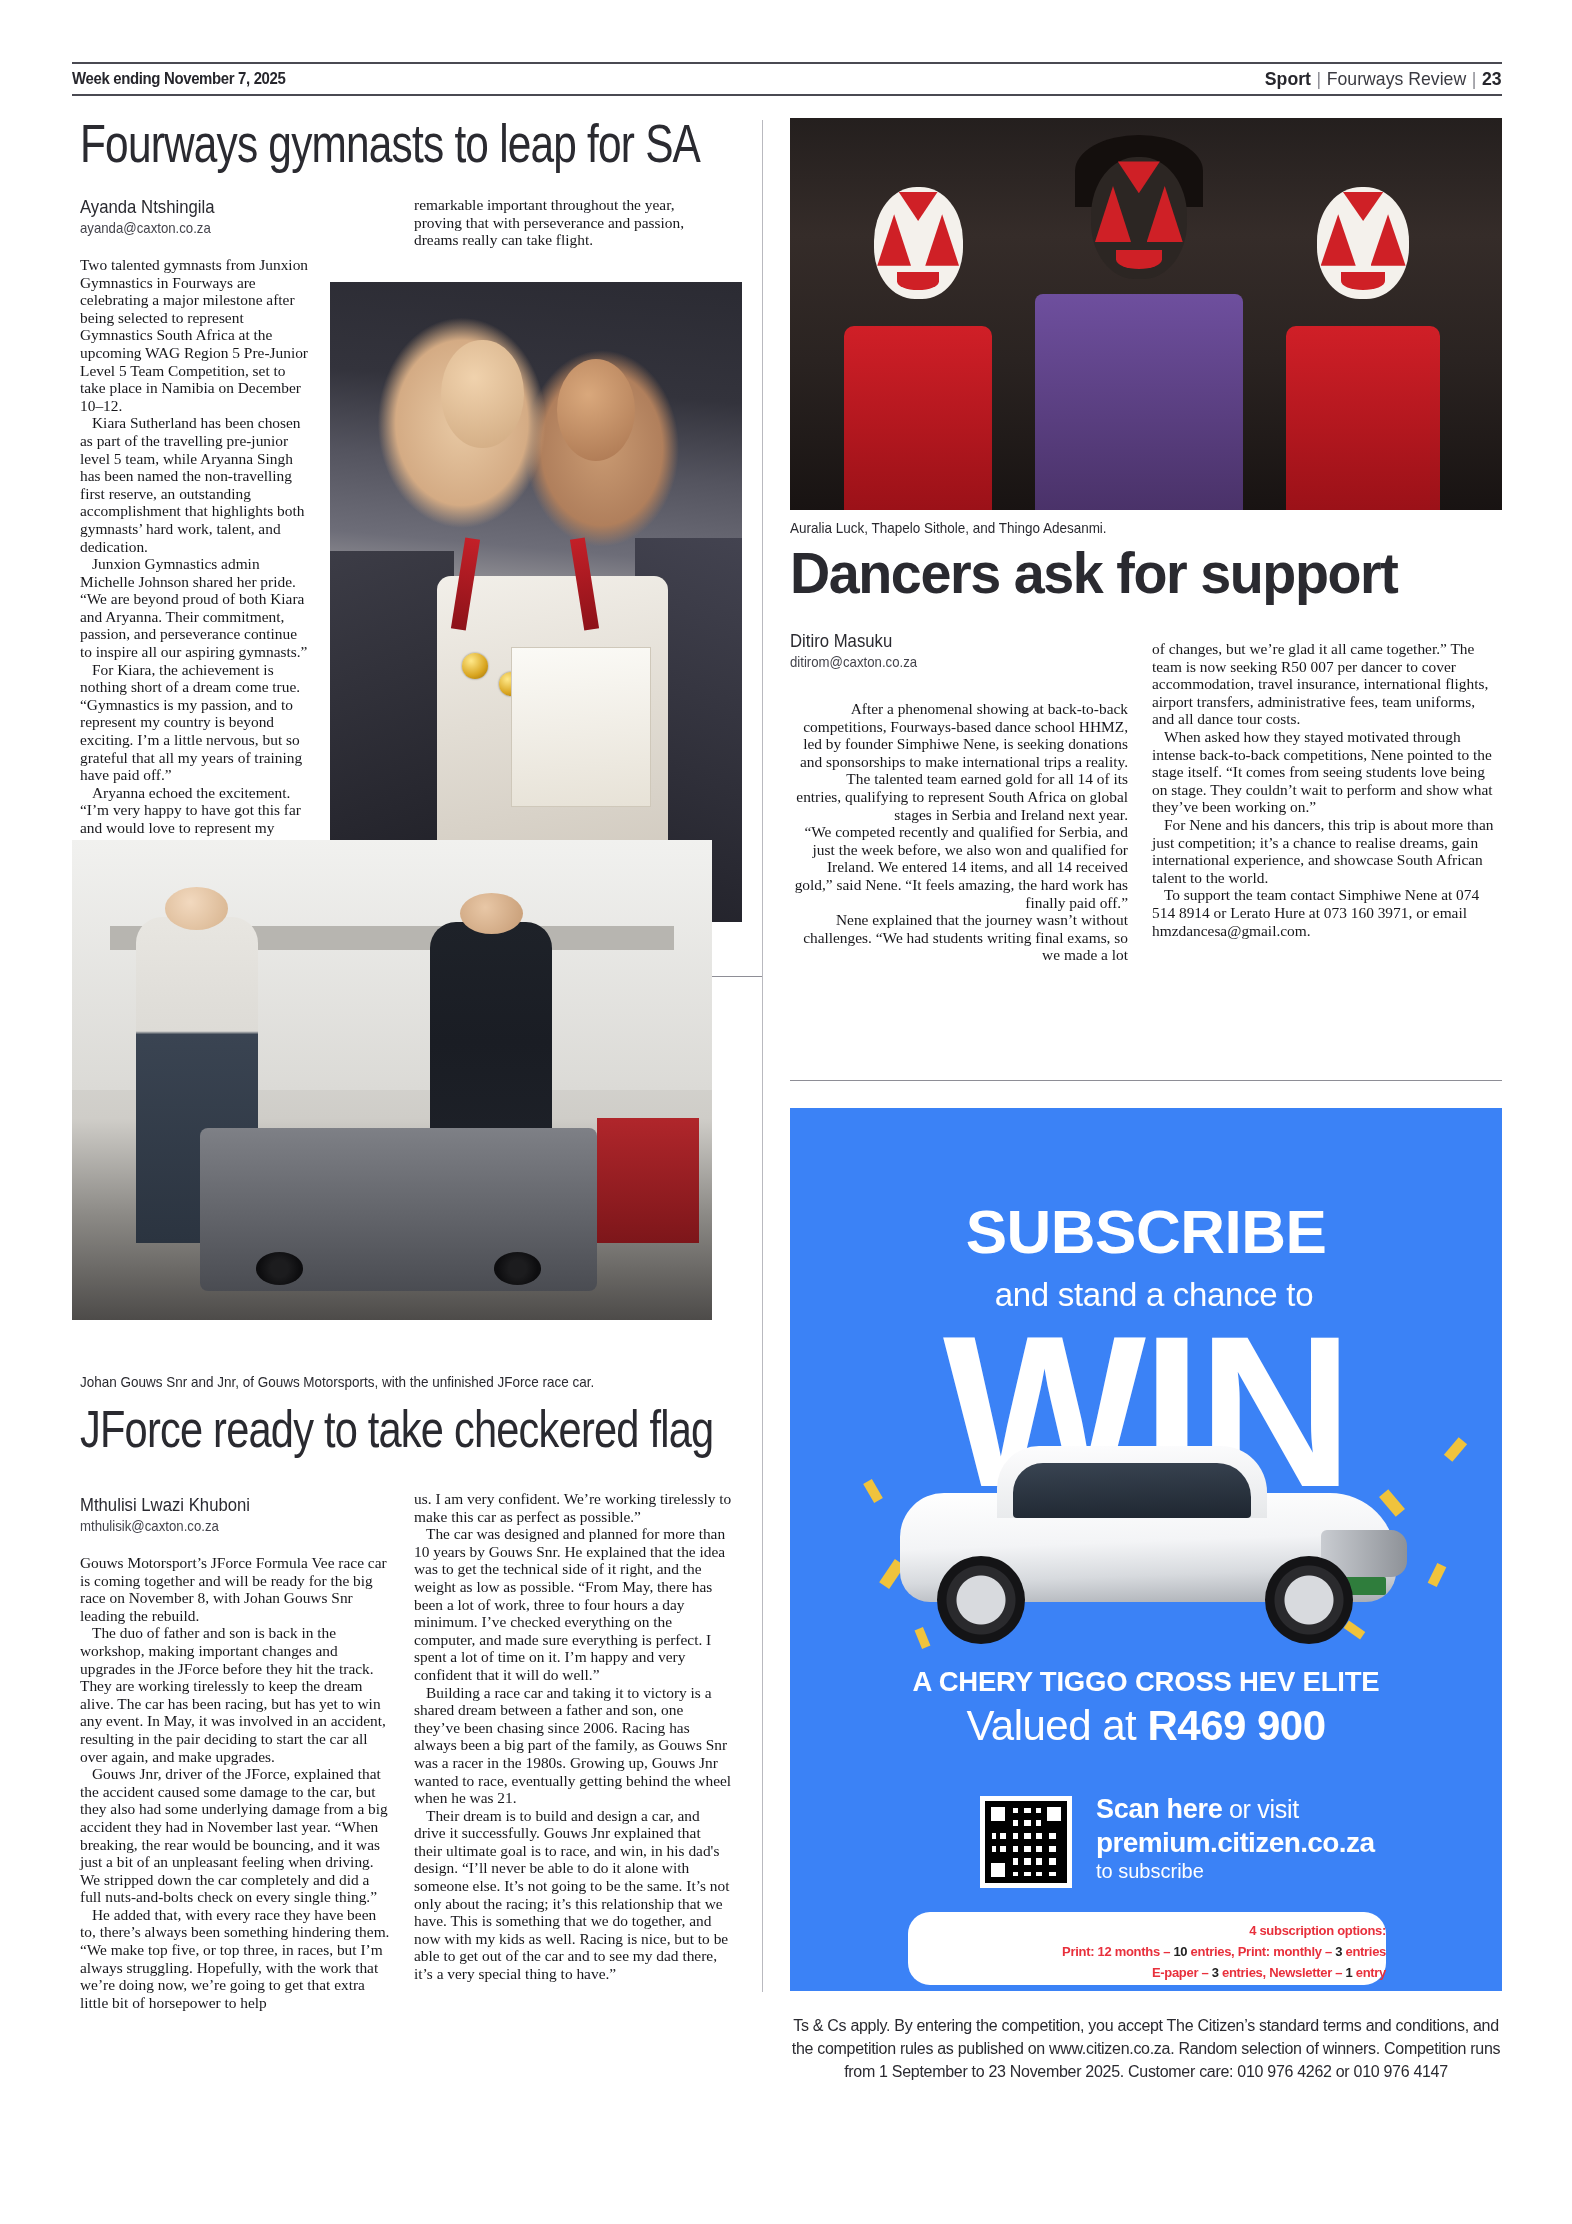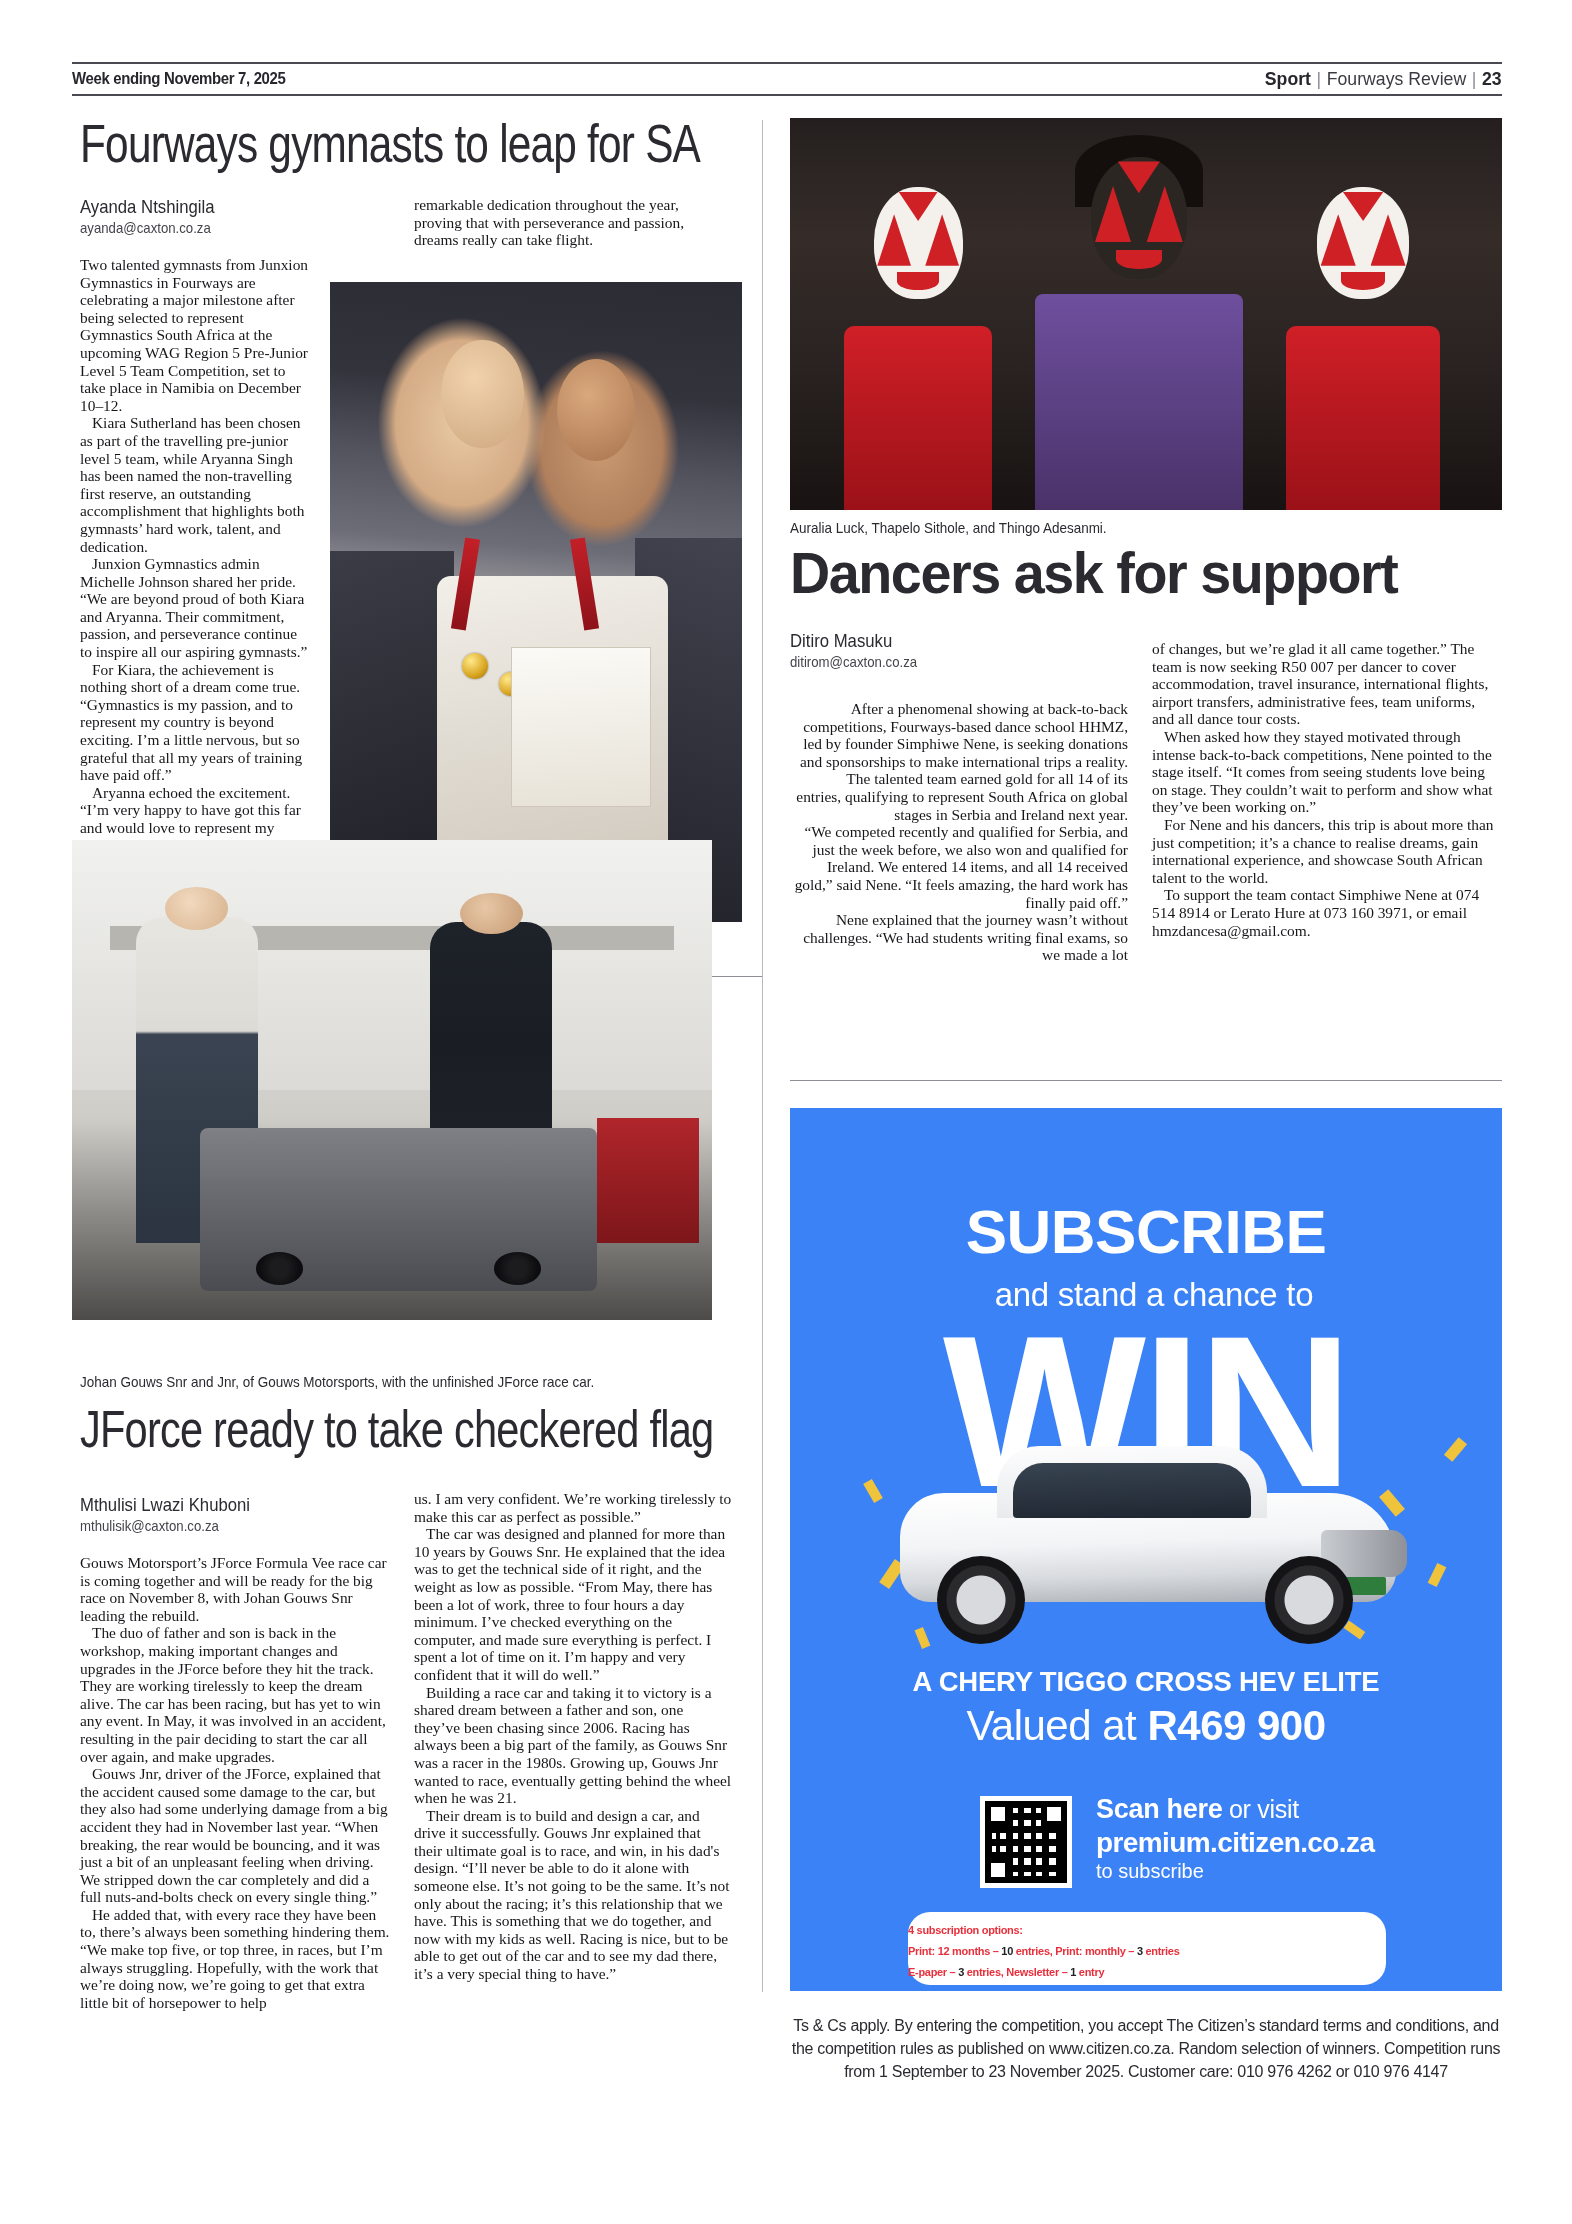--- a/index.html
+++ b/index.html
@@ -415,25 +415,25 @@
   .scan-line1 { font-size:25px; letter-spacing:-0.3px; }
   .scan-line1 b { font-weight:bold; font-size:27px; }
   .scan-url { font-size:28px; font-weight:bold; letter-spacing:-0.6px; margin-top:2px; }
   .scan-sub { font-size:20px; margin-top:1px; }
 
   .options-box {
     position:absolute; left:118px; top:804px;
     width:478px; height:73px;
     background:#ffffff;
     border-radius:22px;
-    text-align:left;
+    text-align:right;
     padding-top:8px;
     font-family:"Liberation Sans", sans-serif;
     font-weight:bold;
-    font-size:11px;
+    font-size:13px;
     line-height:21px;
     color:#e8303c;
     letter-spacing:-0.3px;
   }
   .options-box .dk { color:#222; }
 
   .tscs {
     position:absolute; left:790px; top:2014px; width:712px;
     text-align:center;
     font-family:"Liberation Sans", sans-serif;
@@ -471,21 +471,21 @@
   <div class="bodytext" style="position:absolute; left:80px; top:256px; width:232px;">
     <p class="first">Two talented gymnasts from Junxion Gymnastics in Fourways are celebrating a major milestone after being selected to represent Gymnastics South Africa at the upcoming WAG Region 5 Pre-Junior Level 5 Team Competition, set to take place in Namibia on December 10–12.</p>
     <p>Kiara Sutherland has been chosen as part of the travelling pre-junior level 5 team, while Aryanna Singh has been named the non-travelling first reserve, an outstanding accomplishment that highlights both gymnasts’ hard work, talent, and dedication.</p>
     <p>Junxion Gymnastics admin Michelle Johnson shared her pride. “We are beyond proud of both Kiara and Aryanna. Their commitment, passion, and perseverance continue to inspire all our aspiring gymnasts.”</p>
     <p>For Kiara, the achievement is nothing short of a dream come true. “Gymnastics is my passion, and to represent my country is beyond exciting. I’m a little nervous, but so grateful that all my years of training have paid off.”</p>
     <p>Aryanna echoed the excitement. “I’m very happy to have got this far and would love to represent my country. What will be, will be.”</p>
     <p>Both young gymnasts have shown</p>
   </div>
 
   <div class="bodytext" style="position:absolute; left:414px; top:196px; width:300px;">
-    <p class="first">remarkable dedication throughout the year, proving that with perseverance and passion, dreams really can take flight.</p>
+    <p class="first">remarkable important throughout the year, proving that with perseverance and passion, dreams really can take flight.</p>
   </div>
 
   <div class="photo ph-gym">
     <div class="hair-l"></div>
       <div class="hair-r"></div>
     <div class="head-l"></div>
       <div class="head-r"></div>
     <div class="dark-l"></div>
       <div class="dark-r"></div>
     <div class="lightsuit"></div>

